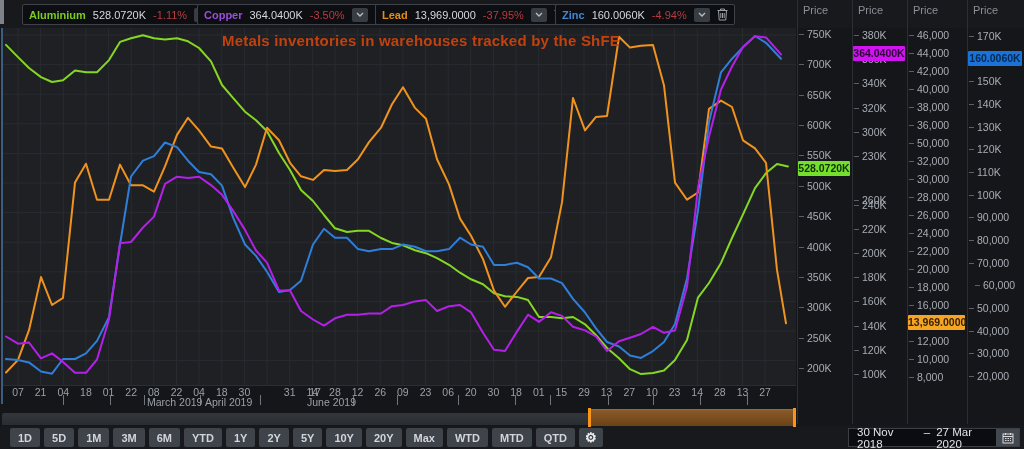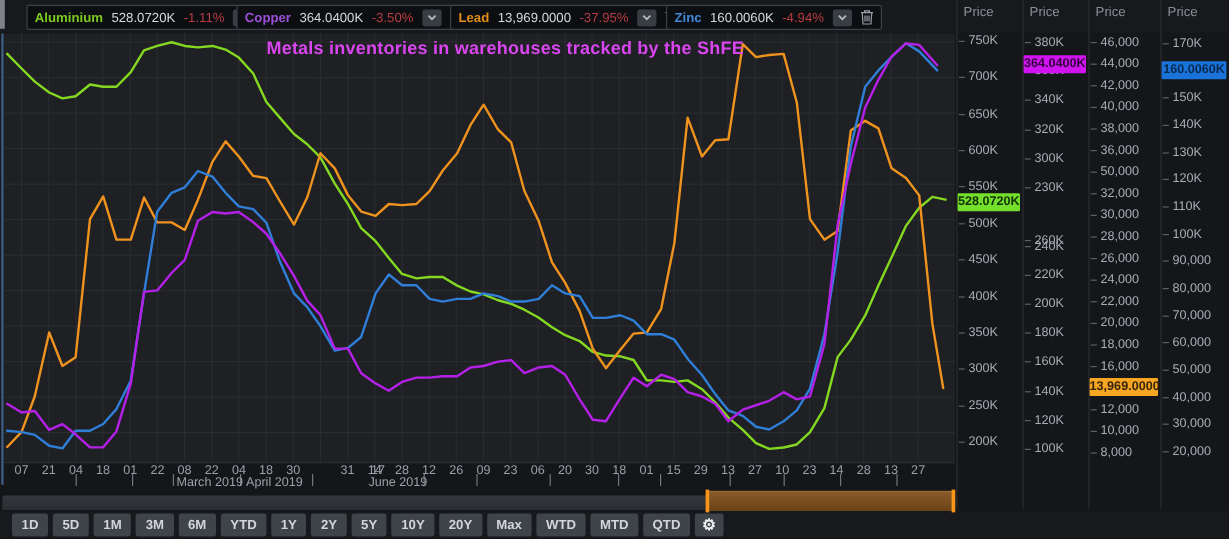--- a/index.html
+++ b/index.html
@@ -16,21 +16,21 @@
   .lg-name { font-weight:bold; }
   .lg-value { color:#d4d8dc; }
   .lg-change { color:#b73c41; }
   .lg-chevron { width:16px; height:14px; background:#383c43; border-radius:2px;
     display:inline-flex; align-items:center; justify-content:center; }
   .lg-trash { display:inline-flex; align-items:center; }
 
   
   #chart-svg { position:absolute; left:0; top:0; }
   #chart-title { position:absolute; left:222px; top:32px; font-size:15px; font-weight:bold;
-    color:#d946ef; letter-spacing:.2px; }
+    color:#c2410c; letter-spacing:.2px; }
 
   
   .axis-col { position:absolute; top:0; height:424px; }
   .axis-sep { position:absolute; top:0; width:1px; height:424px; background:#2b2e33; }
   .axis-header { position:absolute; top:4px; font-size:11px; color:#8a9097; }
   .axis-tick { position:absolute; font-size:10.5px; color:#a8adb4; padding-left:8px; }
   .axis-tick::before { content:""; position:absolute; left:0; top:6px; width:5px; height:1px; background:#5a6066; }
   .price-flag { position:absolute; height:15px; line-height:15px; font-size:10.5px; font-weight:bold;
     text-align:center; border-radius:1px; z-index:5; }
 
@@ -265,21 +265,21 @@
         <div class="axis-tick" style="left: 2px; top: 52.6667px;">160K</div>
         <div class="axis-tick" style="left: 2px; top: 75.3333px;">150K</div>
         <div class="axis-tick" style="left: 2px; top: 98px;">140K</div>
         <div class="axis-tick" style="left: 2px; top: 120.667px;">130K</div>
         <div class="axis-tick" style="left: 2px; top: 143.333px;">120K</div>
         <div class="axis-tick" style="left: 2px; top: 166px;">110K</div>
         <div class="axis-tick" style="left: 2px; top: 188.667px;">100K</div>
         <div class="axis-tick" style="left: 2px; top: 211.333px;">90,000</div>
         <div class="axis-tick" style="left: 2px; top: 234px;">80,000</div>
         <div class="axis-tick" style="left: 2px; top: 256.667px;">70,000</div>
-        <div class="axis-tick" style="left: 2px; top: 279.333px; padding-left: 8px;">60,000</div>
+        <div class="axis-tick" style="left: 8px; top: 279.333px; padding-left: 8px;">60,000</div>
         <div class="axis-tick" style="left: 2px; top: 302px;">50,000</div>
         <div class="axis-tick" style="left: 2px; top: 324.667px;">40,000</div>
         <div class="axis-tick" style="left: 2px; top: 347.333px;">30,000</div>
         <div class="axis-tick" style="left: 2px; top: 370px;">20,000</div>
         <div class="price-flag" style="left: 1px; width: 54px; top: 50.6531px; background: rgb(27, 114, 216); color: rgb(6, 42, 80);">160.0060K</div>
       </div>
       <div class="axis-sep" style="left: 966.5px;"></div>
     </div>
 
   <div id="xaxis-region">
@@ -355,15 +355,32 @@
         <button class="tb-btn">2Y</button>
         <button class="tb-btn">5Y</button>
         <button class="tb-btn">10Y</button>
         <button class="tb-btn">20Y</button>
         <button class="tb-btn">Max</button>
         <button class="tb-btn">WTD</button>
         <button class="tb-btn">MTD</button>
         <button class="tb-btn">QTD</button>
         <button class="tb-btn" id="gear-btn">⚙</button>
       </div>
+    <div id="date-box">
+      <span class="dr-text">
+        <span>30 Nov 2018</span>
+        <span>–</span>
+        <span>27 Mar 2020</span>
+      </span>
+      <span id="cal-btn">
+        <svg width="12" height="12" viewBox="0 0 12 12">
+            <rect x="1" y="2" width="10" height="9" fill="none" stroke="#d7dadd" stroke-width="1"></rect>
+            <line x1="1" y1="4.5" x2="11" y2="4.5" stroke="#d7dadd"></line>
+            <line x1="3.5" y1="1" x2="3.5" y2="3" stroke="#d7dadd"></line>
+            <line x1="8.5" y1="1" x2="8.5" y2="3" stroke="#d7dadd"></line>
+            <line x1="3" y1="6.5" x2="9" y2="6.5" stroke="#d7dadd" stroke-dasharray="1.5 1"></line>
+            <line x1="3" y1="8.5" x2="9" y2="8.5" stroke="#d7dadd" stroke-dasharray="1.5 1"></line>
+          </svg>
+      </span>
+    </div>
   </div>
 
 </div>
 
 </body></html>

